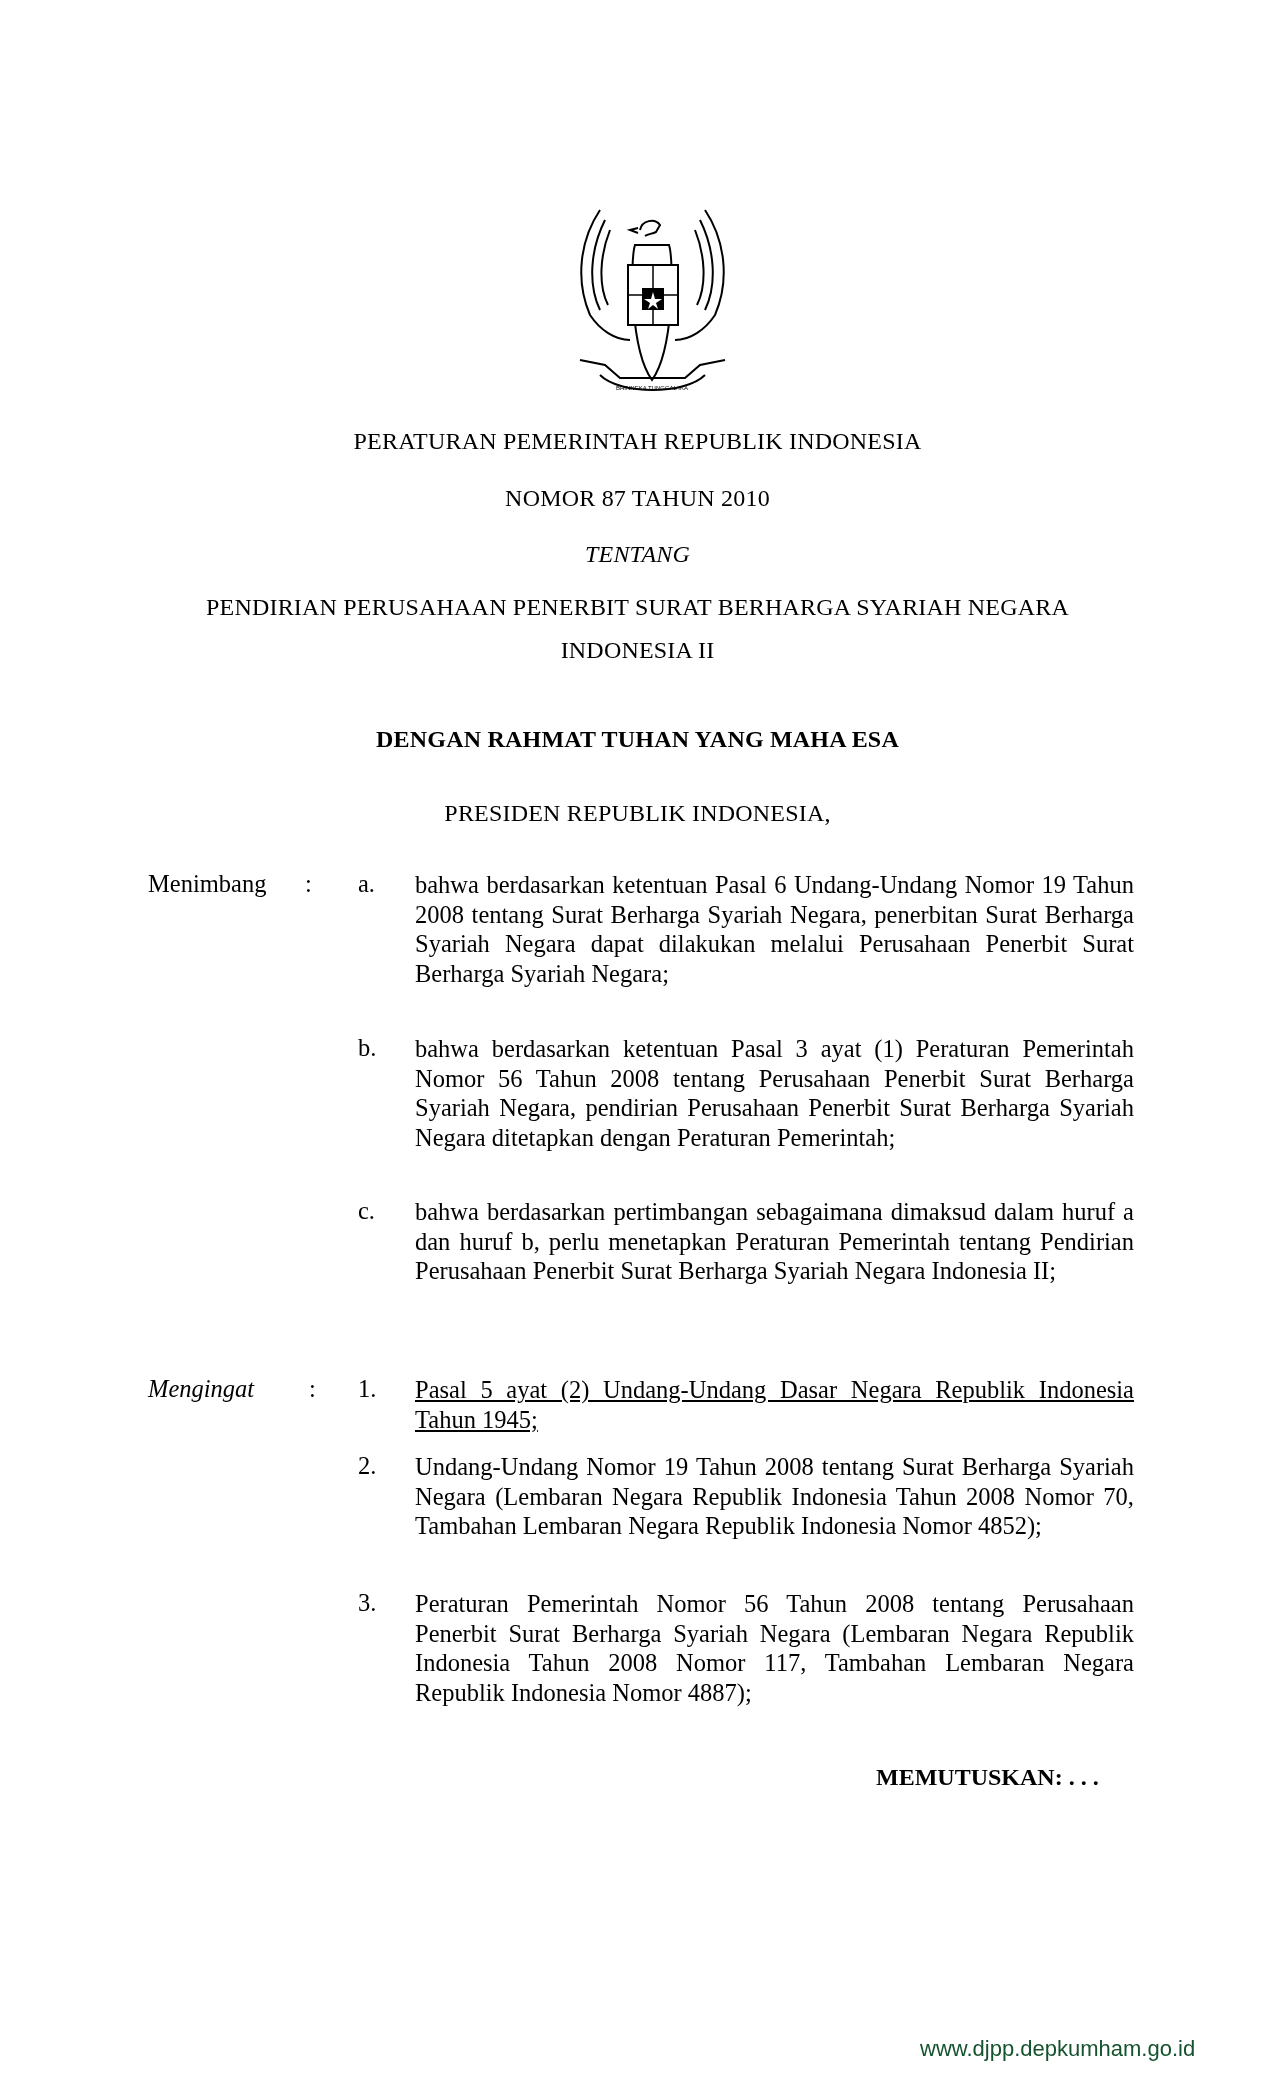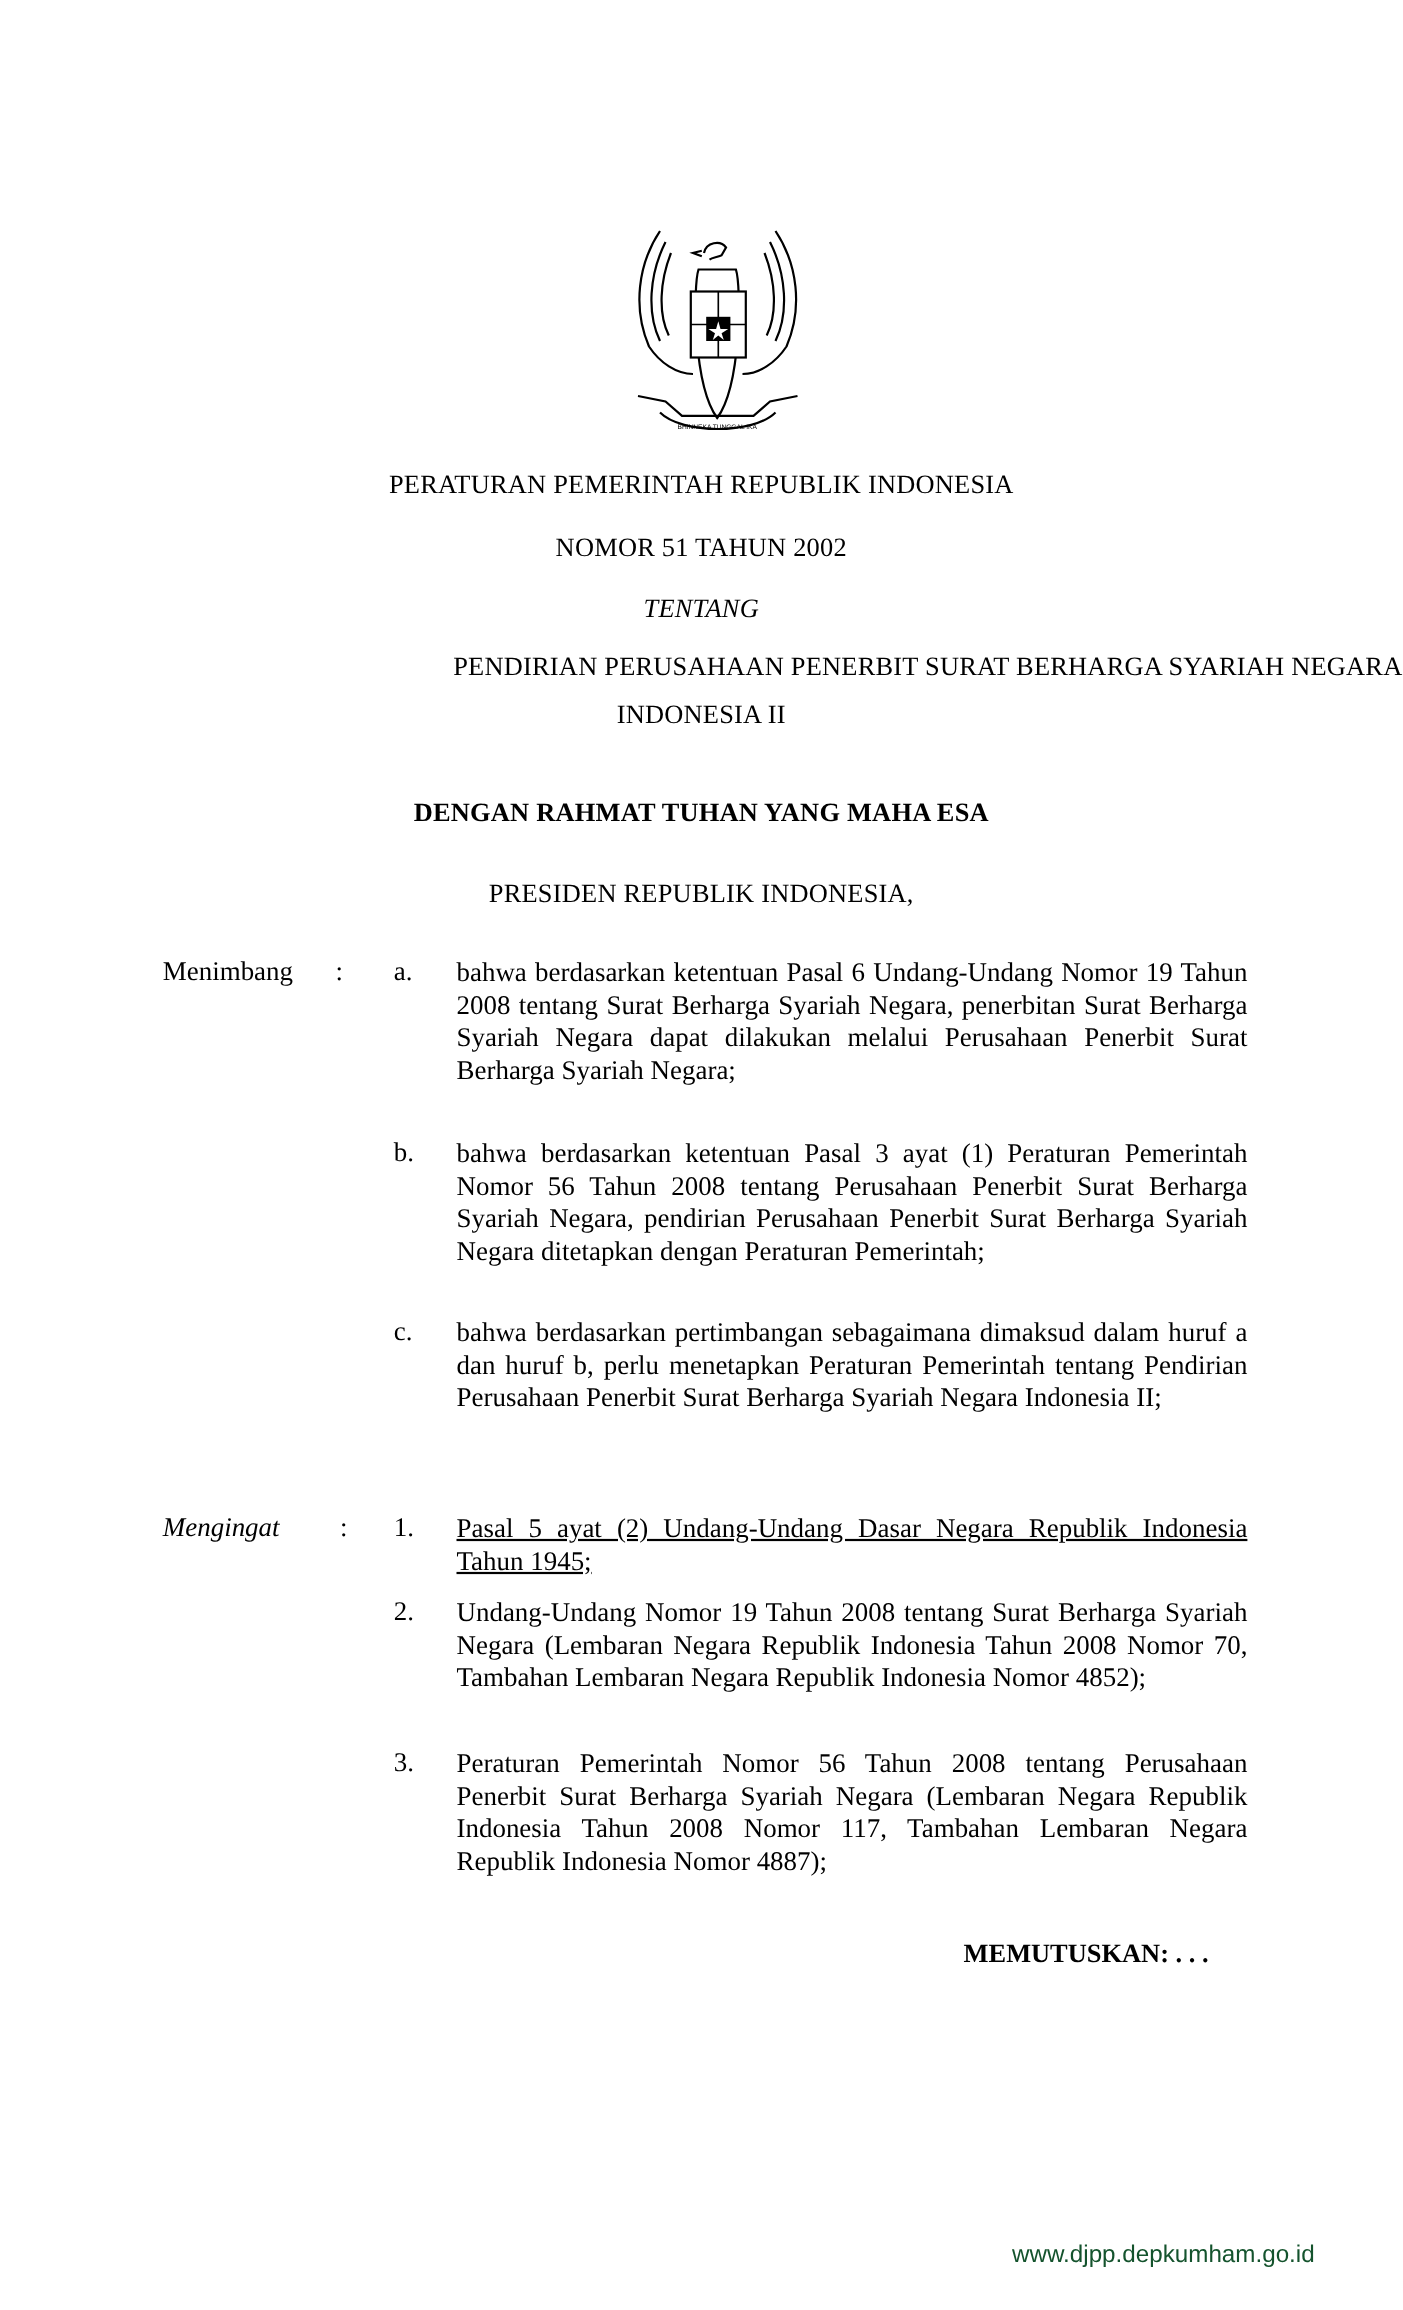--- a/index.html
+++ b/index.html
@@ -41,23 +41,23 @@
 
   <rect x="68" y="65" width="50" height="60" fill="#fff" stroke="#000" stroke-width="2"></rect>
   <line x1="93" y1="65" x2="93" y2="125" stroke="#000" stroke-width="1.5"></line>
   <line x1="68" y1="95" x2="118" y2="95" stroke="#000" stroke-width="1.5"></line>
   <rect x="82" y="88" width="22" height="22" fill="#000"></rect>
   <polygon points="93,92 95,99 102,99 96,103 98,109 93,105 88,109 90,103 84,99 91,99" fill="#fff"></polygon>
   <text x="92" y="190" text-anchor="middle" font-size="6" font-family="Liberation Sans, sans-serif">BHINNEKA TUNGGAL IKA</text>
 </svg>
 
 <div class="center" style="top:428px;">PERATURAN PEMERINTAH REPUBLIK INDONESIA</div>
-<div class="center" style="top:485px;">NOMOR 51 TAHUN 2002</div>
+<div class="center" style="top:485px;">NOMOR 87 TAHUN 2010</div>
 <div class="center" style="top:541px;font-style:italic;">TENTANG</div>
-<div class="center" style="top:594px;text-align:right;">PENDIRIAN PERUSAHAAN PENERBIT SURAT BERHARGA SYARIAH NEGARA</div>
+<div class="center" style="top:594px;">PENDIRIAN PERUSAHAAN PENERBIT SURAT BERHARGA SYARIAH NEGARA</div>
 <div class="center" style="top:637px;">INDONESIA II</div>
 <div class="center" style="top:726px;font-weight:bold;">DENGAN RAHMAT TUHAN YANG MAHA ESA</div>
 <div class="center" style="top:800px;">PRESIDEN REPUBLIK INDONESIA,</div>
 
 <div class="sec-label" style="top:870px;">Menimbang</div>
 <div class="colon" style="left:305px; top:870px;">:</div>
 
 <div class="marker" style="top:870px;">a.</div>
 <div class="para" style="top:870px;">bahwa berdasarkan ketentuan Pasal 6 Undang-Undang Nomor 19 Tahun 2008 tentang Surat Berharga Syariah Negara, penerbitan Surat Berharga Syariah Negara dapat dilakukan melalui Perusahaan Penerbit Surat Berharga Syariah Negara;</div>
 

